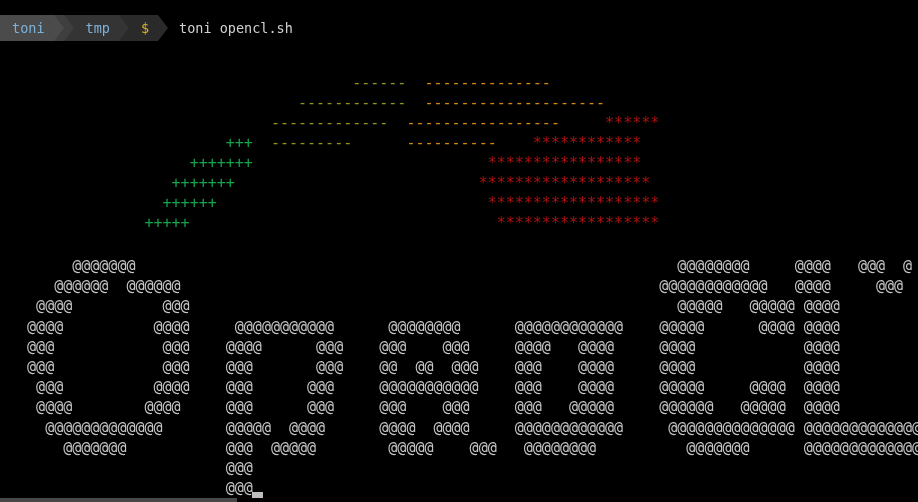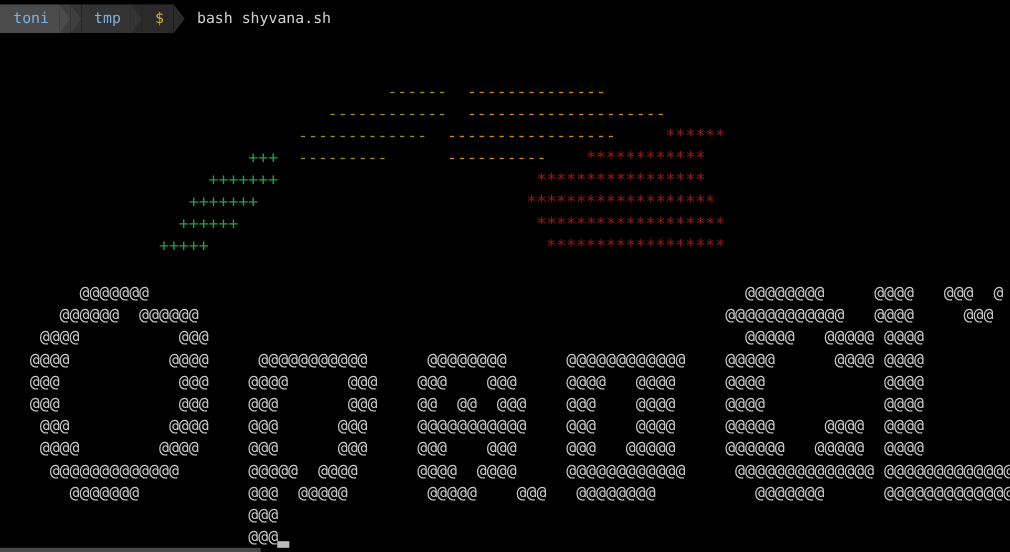--- a/index.html
+++ b/index.html
@@ -16,21 +16,21 @@
   #terminal {
     position: relative;
     width: 918px;
     height: 502px;
     background: #000000;
   }
 
   
   .promptbar {
     position: absolute;
-    top: 4px;
+    top: 15px;
     left: 0;
     width: 918px;
     height: 26px;
     display: flex;
     align-items: stretch;
     font-size: 13.5px;
     line-height: 26px;
     white-space: pre;
   }
   .seg {
@@ -120,21 +120,21 @@
 <div id="terminal">
 
   <div class="promptbar">
     <div class="seg seg-user"><span>toni</span></div>
     <div class="arrow a1"></div>
     <div class="arrow a2"></div>
     <div class="seg seg-dir"><span>tmp</span></div>
     <div class="arrow a3"></div>
     <div class="seg seg-sign"><span>$</span></div>
     <div class="arrow a4"></div>
-    <div class="cmd">bash shyvana.sh</div>
+    <div class="cmd">toni opencl.sh</div>
   </div>
 
   <pre class="ascii-block" id="banner-top">                                       <span class="c-olive">------</span>  <span class="c-orange">--------------</span>
                                  <span class="c-olive">------------</span>  <span class="c-orange">--------------------</span>
                               <span class="c-olive">-------------</span>  <span class="c-orange">-----------------</span>     <span class="c-red">******</span>
                          <span class="c-green">+++</span>  <span class="c-olive">---------</span>      <span class="c-orange">----------</span>    <span class="c-red">************</span>
                      <span class="c-green">+++++++</span>                          <span class="c-red">*****************</span>
                    <span class="c-green">+++++++</span>                           <span class="c-red">*******************</span>
                   <span class="c-green">++++++</span>                              <span class="c-red">*******************</span>
                 <span class="c-green">+++++</span>                                  <span class="c-red">******************</span></pre>

